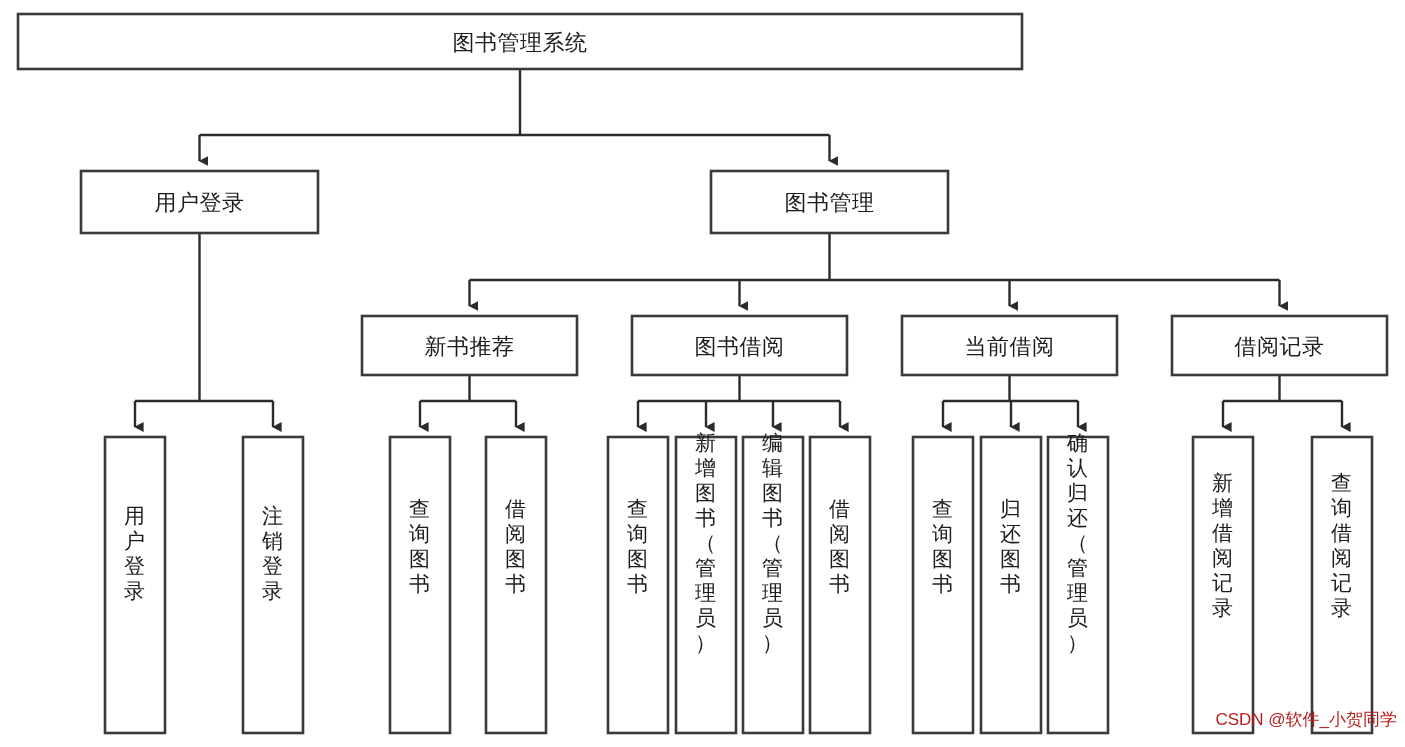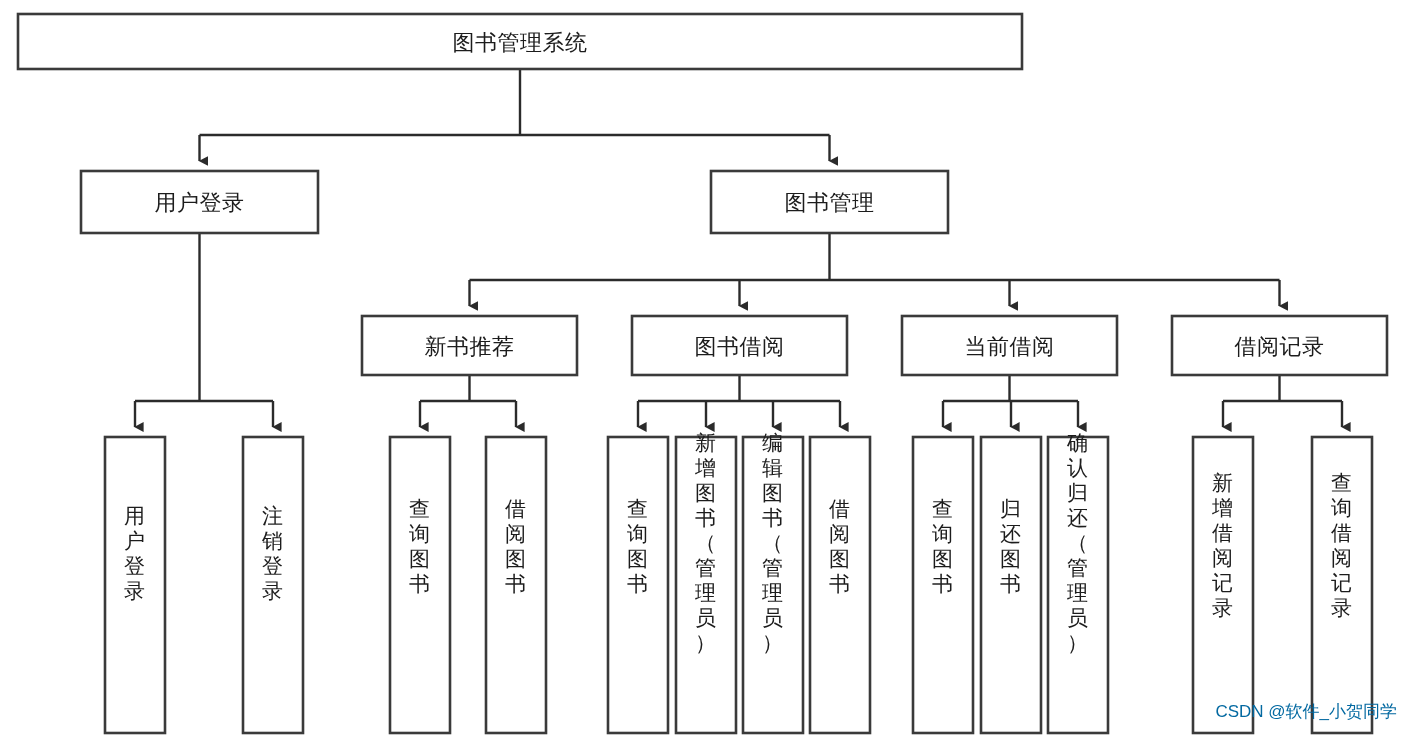--- a/index.html
+++ b/index.html
@@ -46,24 +46,24 @@
     stroke-width: 2.4;
     fill: none;
     stroke-linecap: butt;
   }
   .arrow-head {
     fill: #2b2b2b;
   }
   .watermark {
     position: absolute;
     right: 8px;
-    bottom: 24px;
+    bottom: 16px;
     font-family: "Liberation Sans", "DejaVu Sans", sans-serif;
     font-size: 17px;
-    color: #0369a1;
+    color: #b91c1c;
     white-space: nowrap;
     user-select: none;
   }
 </style>
 </head>
 <body>
 
 <div id="diagram-root">
   <svg class="flow" viewBox="0 0 1405 747" xmlns="http://www.w3.org/2000/svg">
     <defs>

